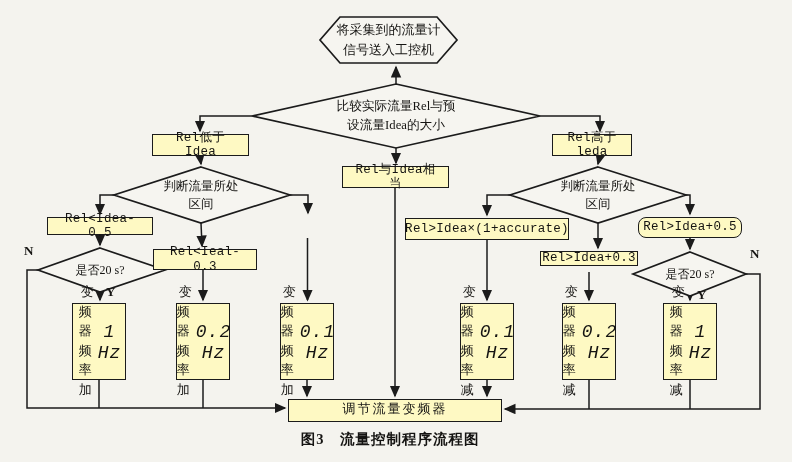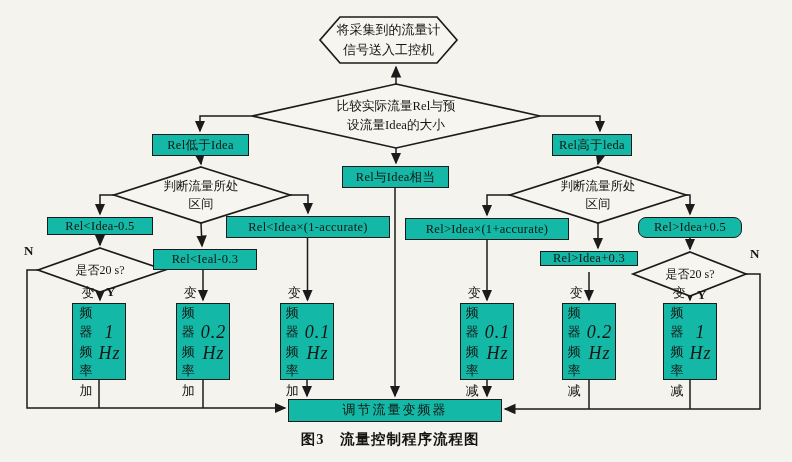--- a/index.html
+++ b/index.html
@@ -13,23 +13,24 @@
     position:relative;width:792px;height:462px;
     background:#f4f3ee;
   }
   #wires{position:absolute;left:0;top:0;width:792px;height:462px;}
   .node{
     position:absolute;box-sizing:border-box;
     display:flex;align-items:center;justify-content:center;
     text-align:center;
   }
   .rect{
-    border:1.6px solid #1b1b1b;background:#14b8a6;
+    border:1.6px solid #1b1b1b;background:#fef9c3;
     font-size:12.5px;line-height:1.15;letter-spacing:.3px;
-    padding:1px 6px;
+    padding:1px 12px;
+    font-family:Liberation Mono, monospace;
   }
   .ghost{background:transparent;border:none;}
   .multiline{white-space:pre-line;}
   .proc{
     flex-direction:row;justify-content:center;
     font-size:13px;
   }
   .proc .zh{white-space:pre-line;line-height:1.5;letter-spacing:4px;text-indent:4px;}
   .proc .val{font-style:italic;font-size:18px;margin-top:2px;letter-spacing:1px;}
   .branch{
@@ -126,21 +127,20 @@
   <div class="node rect" style="left:152px;top:134px;width:97px;height:22px;">Rel低于Idea</div>
 
   <div class="node rect" style="left:552px;top:134px;width:80px;height:22px;">Rel高于leda</div>
 
   <div class="node rect" style="left:342px;top:166px;width:107px;height:22px;">Rel与Idea相当</div>
 
   <div class="node rect" style="left:47px;top:217px;width:106px;height:18px;">Rel&lt;Idea-0.5</div>
 
   <div class="node rect" style="left:153px;top:249px;width:104px;height:21px;">Rel&lt;Ieal-0.3</div>
 
-  <div class="node rect" style="left:226px;top:216px;width:164px;height:22px;">Rel&lt;Idea×(1-accurate)</div>
 
   <div class="node rect" style="left:405px;top:218px;width:164px;height:22px;">Rel&gt;Idea×(1+accurate)</div>
 
   <div class="node rect" style="left:540px;top:251px;width:98px;height:15px;">Rel&gt;Idea+0.3</div>
 
   <div class="node rect" style="left:638px;top:217px;width:104px;height:21px;border-radius:8px;">Rel&gt;Idea+0.5</div>
 
   <div class="node rect proc" style="left:72px;top:303px;width:54px;height:77px;">
     <div class="zh">变频
 器频

